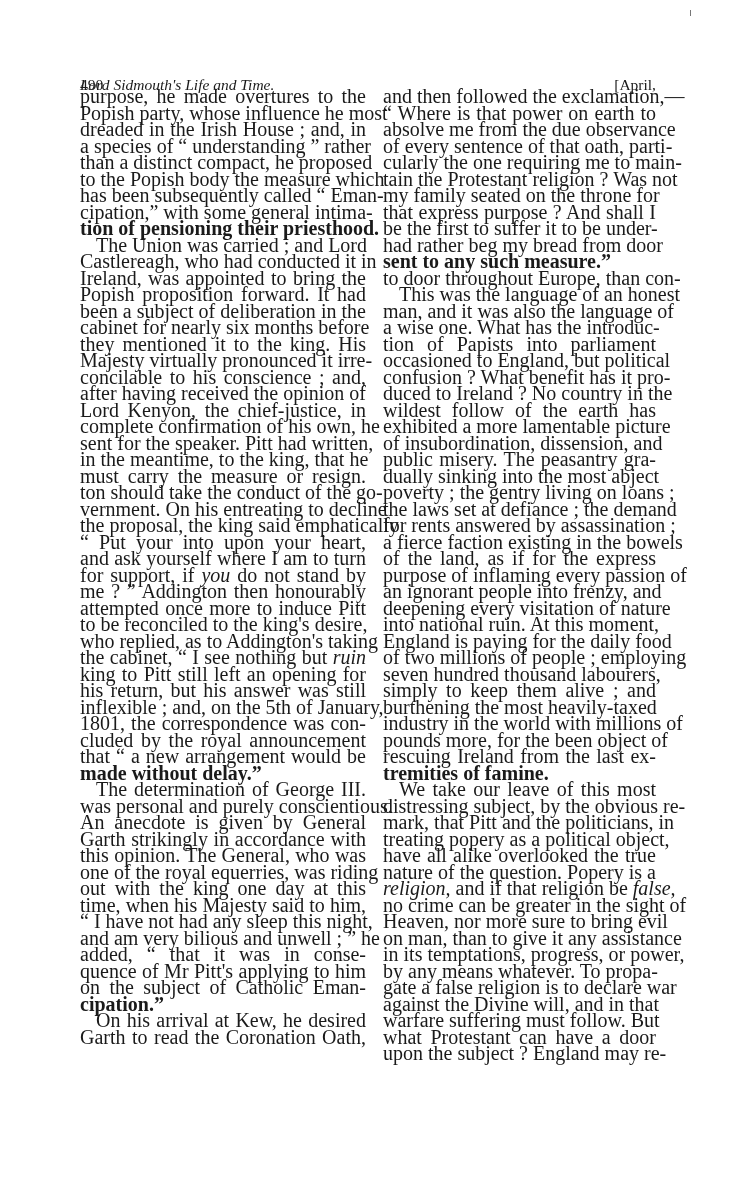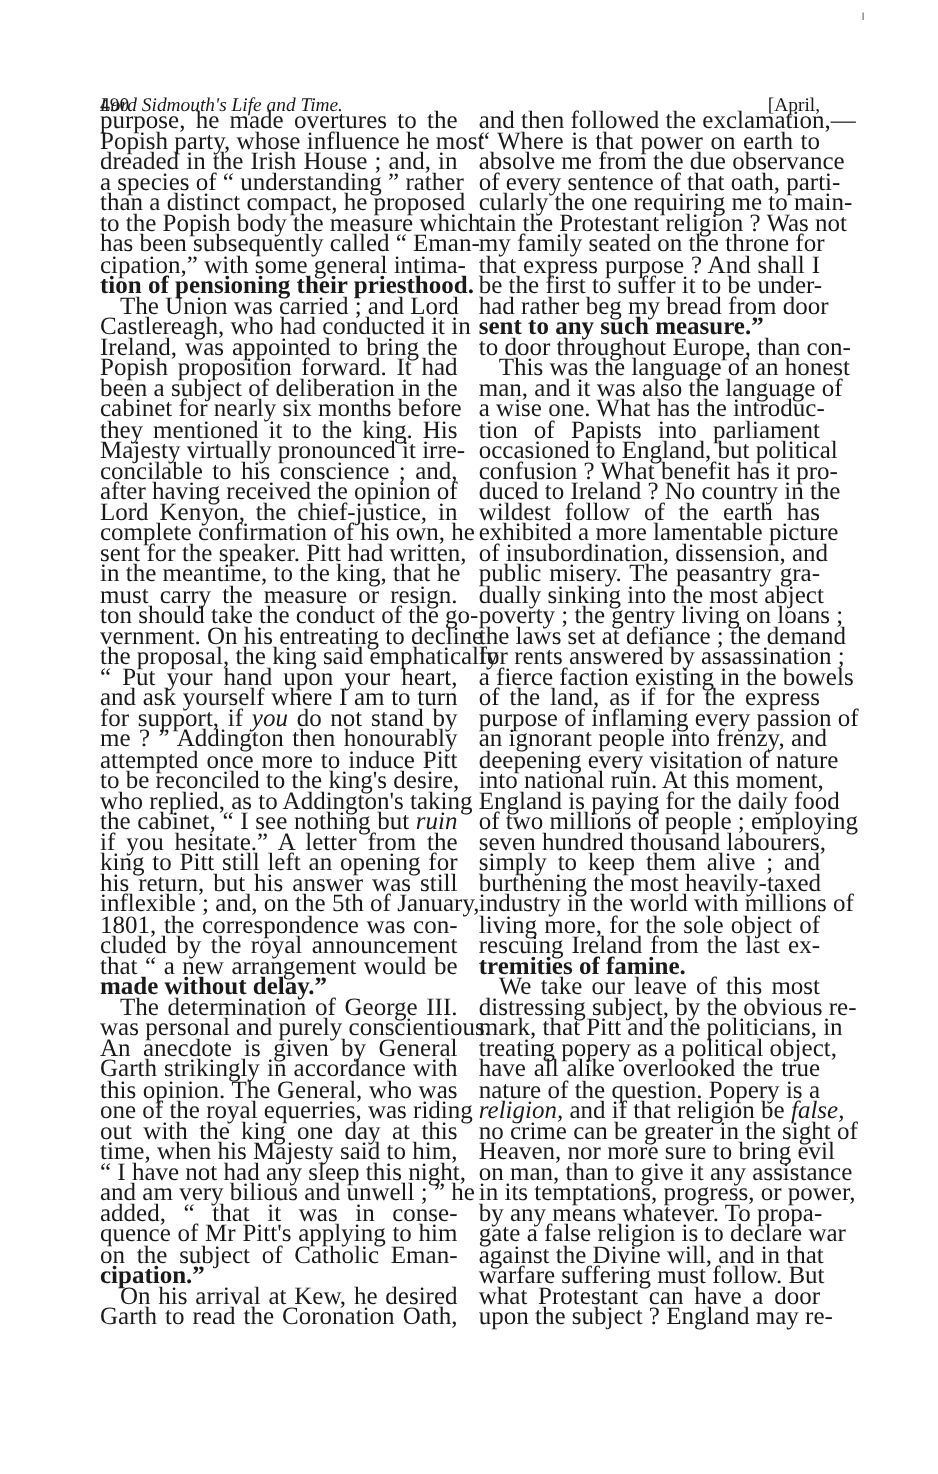--- a/index.html
+++ b/index.html
@@ -51,29 +51,28 @@
       <span class="line">concilable to his conscience ; and,</span>
       <span class="line">after having received the opinion of</span>
       <span class="line">Lord Kenyon, the chief-justice, in</span>
       <span class="line">complete confirmation of his own, he</span>
       <span class="line">sent for the speaker.  Pitt had written,</span>
       <span class="line">in the meantime, to the king, that he</span>
       <span class="line">must carry the measure or resign.</span>
       <span class="line">ton should take the conduct of the go-</span>
       <span class="line">vernment.  On his entreating to decline</span>
       <span class="line">the proposal, the king said emphatically</span>
-      <span class="line">“ Put your hand upon your heart,</span>
+      <span class="line">“ Put your into upon your heart,</span>
       <span class="line">and ask yourself where I am to turn</span>
       <span class="line">for support, if <i>you</i> do not stand by</span>
       <span class="line">me ? ”  Addington then honourably</span>
       <span class="line">attempted once more to induce Pitt</span>
       <span class="line">to be reconciled to the king's desire,</span>
       <span class="line">who replied, as to Addington's taking</span>
       <span class="line">the cabinet, “ I see nothing but <i>ruin</i></span>
-      <span class="line">if you hesitate.”  A letter from the</span>
       <span class="line">king to Pitt still left an opening for</span>
       <span class="line">his return, but his answer was still</span>
       <span class="line">inflexible ; and, on the 5th of January,</span>
       <span class="line">1801, the correspondence was con-</span>
       <span class="line">cluded by the royal announcement</span>
       <span class="line">that “ a new arrangement would be</span>
       <span class="line last">made without delay.”</span>
       <span class="line indent">The determination of George III.</span>
       <span class="line">was personal and purely conscientious.</span>
       <span class="line">An anecdote is given by General</span>
@@ -124,21 +123,21 @@
       <span class="line">purpose of inflaming every passion of</span>
       <span class="line">an ignorant people into frenzy, and</span>
       <span class="line">deepening every visitation of nature</span>
       <span class="line">into national ruin.  At this moment,</span>
       <span class="line">England is paying for the daily food</span>
       <span class="line">of two millions of people ; employing</span>
       <span class="line">seven hundred thousand labourers,</span>
       <span class="line">simply to keep them alive ; and</span>
       <span class="line">burthening the most heavily-taxed</span>
       <span class="line">industry in the world with millions of</span>
-      <span class="line">living more, for the sole object of</span>
+      <span class="line">pounds more, for the been object of</span>
       <span class="line">rescuing Ireland from the last ex-</span>
       <span class="line last">tremities of famine.</span>
       <span class="line indent">We take our leave of this most</span>
       <span class="line">distressing subject, by the obvious re-</span>
       <span class="line">mark, that Pitt and the politicians, in</span>
       <span class="line">treating popery as a political object,</span>
       <span class="line">have all alike overlooked the true</span>
       <span class="line">nature of the question.  Popery is a</span>
       <span class="line"><i>religion,</i> and if that religion be <i>false,</i></span>
       <span class="line">no crime can be greater in the sight of</span>

